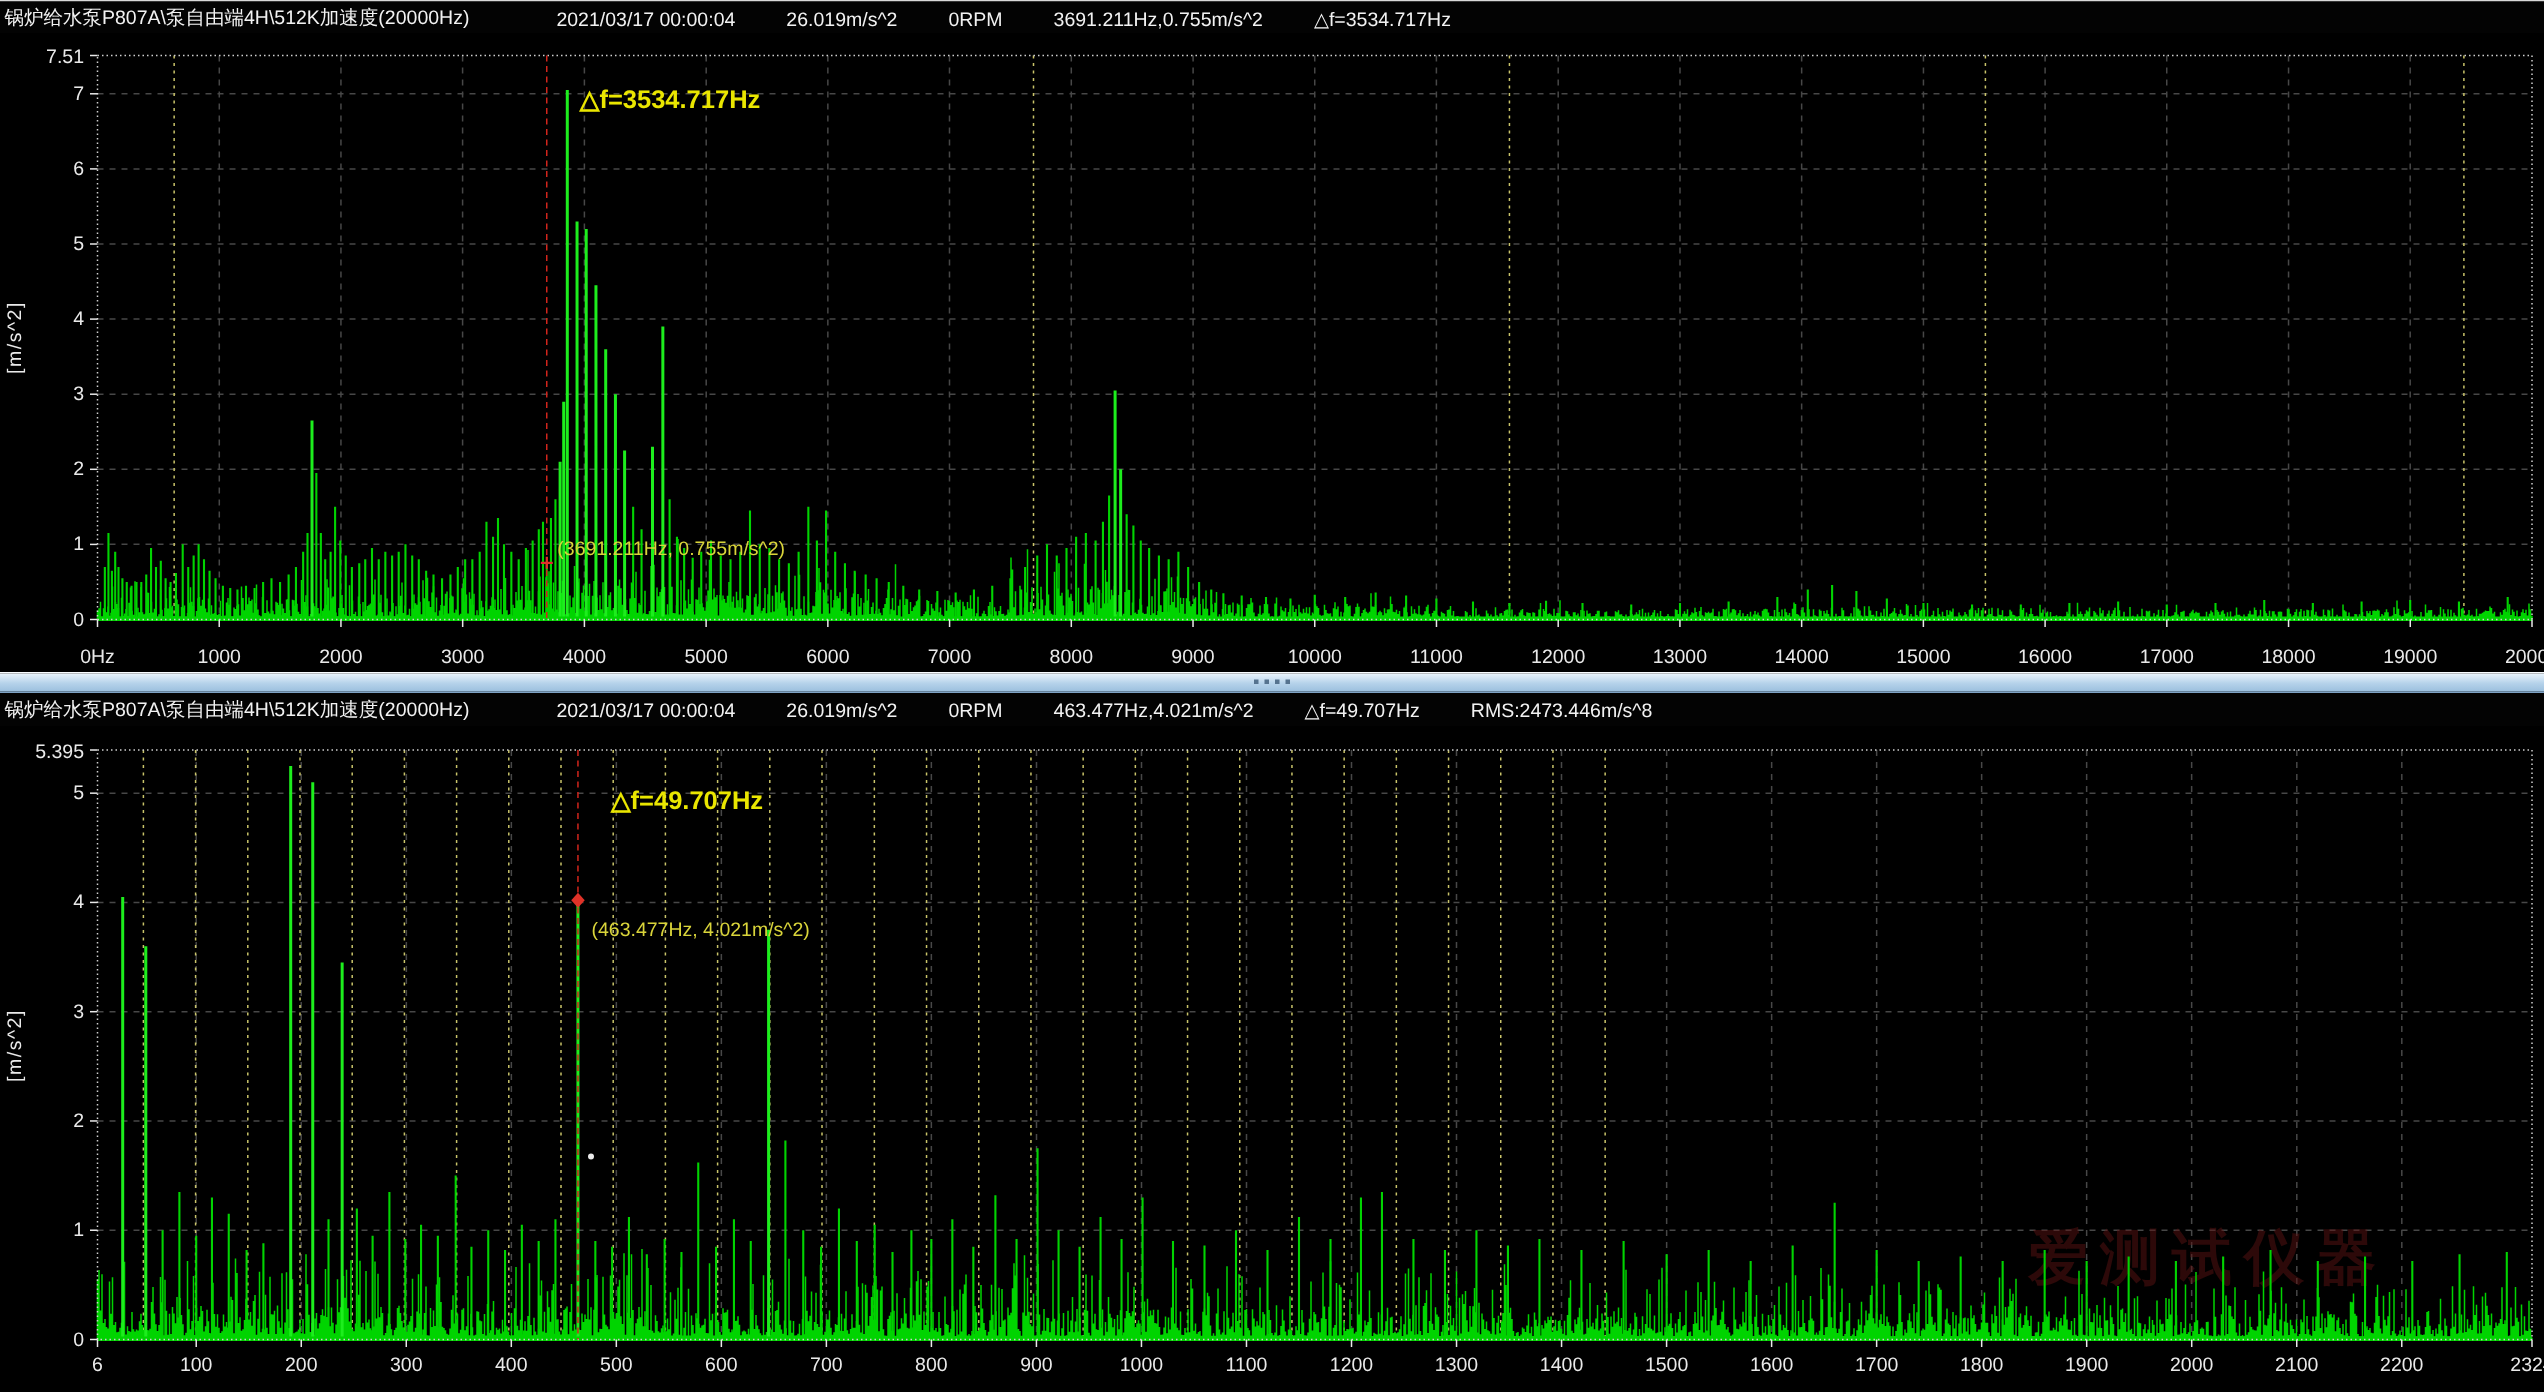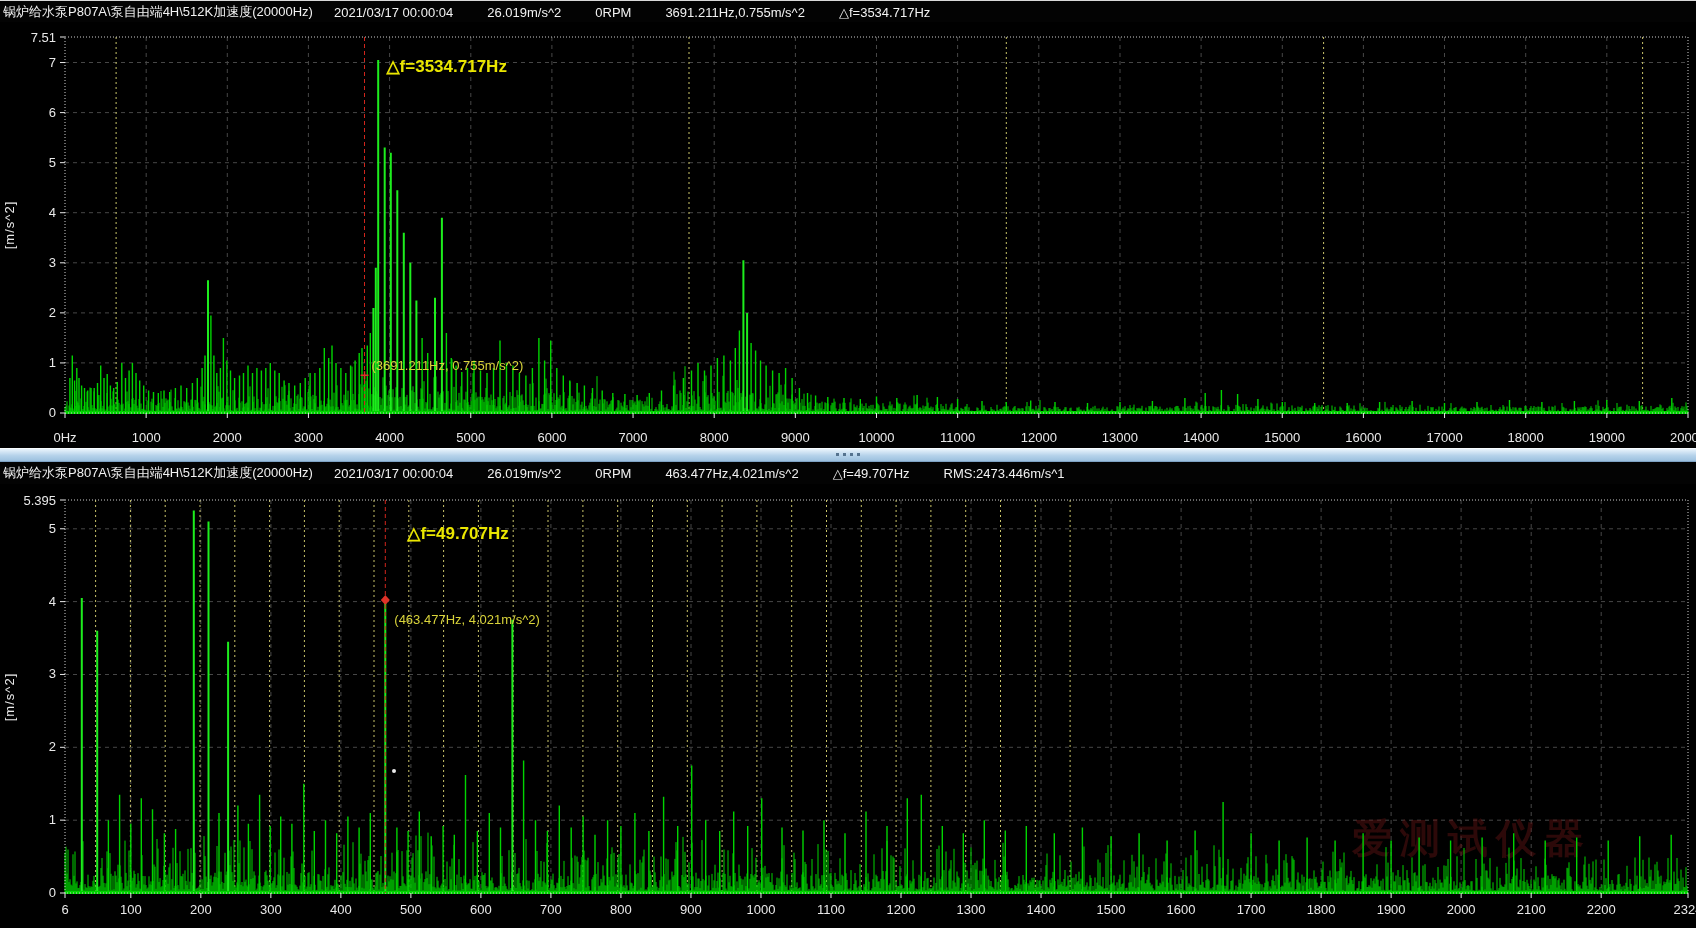--- a/index.html
+++ b/index.html
@@ -2,21 +2,21 @@
 <html><head>
 <meta charset="utf-8">
 <style>
   html,body{margin:0;padding:0;background:#000;}
   #window{position:relative;width:1696px;height:928px;overflow:hidden;background:#000;
           font-family:"Liberation Sans",sans-serif;}
   .topline{position:absolute;top:0;left:0;right:0;height:1px;background:#d9d9d9;}
   .hdrbar{position:absolute;left:0;right:0;height:22px;background:#030303;display:flex;
           align-items:center;padding-left:3px;color:#f2f2f2;font-size:13px;overflow:hidden;}
   .hseg{margin-right:34px;white-space:nowrap;}
-  .hseg.title{margin-right:21px;text-align:center;}
+  .hseg.title{margin-right:58px;text-align:center;}
   .plotwrap{position:absolute;left:0;width:1696px;}
   .plotwrap svg{display:block;background:#000;}
   .splitter{position:absolute;left:0;right:0;top:448px;height:14px;box-sizing:border-box;
             background:linear-gradient(#eaf4fc,#b5d2ea 55%,#9cc0de);
             border-top:1px solid #f8fcff;border-bottom:1px solid #7fa3c5;}
   .grip{position:absolute;left:50%;top:4px;transform:translateX(-50%);display:flex;}
   .grip i{width:3px;height:3px;background:#55738f;margin:0 2px;display:block;}
   svg text{font-family:"Liberation Sans",sans-serif;}
   text.tick{font-size:13px;}
   text.ylab{font-size:13px;}
@@ -126,21 +126,21 @@
       </div>
   </div>
 
   <div class="hdrbar" style="top:462px">
     <span class="hseg title">锅炉给水泵P807A\泵自由端4H\512K加速度(20000Hz)</span>
     <span class="hseg">2021/03/17 00:00:04</span>
     <span class="hseg">26.019m/s^2</span>
     <span class="hseg">0RPM</span>
     <span class="hseg">463.477Hz,4.021m/s^2</span>
     <span class="hseg">△f=49.707Hz</span>
-    <span class="hseg">RMS:2473.446m/s^1</span>
+    <span class="hseg">RMS:2473.446m/s^8</span>
   </div>
 
   <div class="plotwrap" style="top:484px;height:444px">
     <svg id="svg2" width="1696" height="444">
         <path d="M130.8 16V409M200.8 16V409M270.9 16V409M340.9 16V409M410.9 16V409M480.9 16V409M550.9 16V409M620.9 16V409M691.0 16V409M761.0 16V409M831.0 16V409M901.0 16V409M971.0 16V409M1041.0 16V409M1111.1 16V409M1181.1 16V409M1251.1 16V409M1321.1 16V409M1391.1 16V409M1461.1 16V409M1531.2 16V409M1601.2 16V409M65 336.2H1688M65 263.3H1688M65 190.5H1688M65 117.6H1688M65 44.8H1688" stroke="#474747" stroke-width="1" stroke-dasharray="4,4" fill="none"></path>
         <path d="M95.6 16V409M130.4 16V409M165.2 16V409M200.0 16V409M234.8 16V409M269.6 16V409M304.4 16V409M339.2 16V409M374.0 16V409M408.8 16V409M443.6 16V409M478.4 16V409M513.2 16V409M548.0 16V409M582.9 16V409M617.7 16V409M652.5 16V409M687.3 16V409M722.1 16V409M756.9 16V409M791.7 16V409M826.5 16V409M861.3 16V409M896.1 16V409M930.9 16V409M965.7 16V409M1000.5 16V409M1035.3 16V409M1070.1 16V409" stroke="#c9c46a" stroke-width="1" stroke-dasharray="2,3" fill="none"></path>
         <text x="1352" y="368" fill="#5a1313" class="wm">爱测试仪器</text>
         <path d="M65 409V368.7M66 409V362.7M67 409V389.6M68 409V365.5M69 409V398.0M70 409V395.3M71 409V400.6M72 409V401.6M73 409V370.3M74 409V391.8M75 409V367.5M76 409V399.4M77 409V397.4M78 409V404.1M79 409V403.9M80 409V401.1M81 409V397.9M82 409V405.7M83 409V357.2M84 409V405.6M85 409V400.1M86 409V403.3M87 409V403.9M88 409V390.7M89 409V402.1M90 409V403.6M91 409V402.3M92 409V403.0M93 409V396.8M94 409V391.9M95 409V399.4M96 409V402.6M97 409V397.4M98 409V402.7M99 409V402.9M100 409V401.8M101 409V384.0M102 409V374.0M103 409V391.7M104 409V398.9M105 409V403.3M106 409V399.3M107 409V367.4M108 409V384.1M109 409V406.2M110 409V369.1M111 409V389.8M112 409V405.8M113 409V391.8M114 409V405.3M115 409V387.3M116 409V391.6M117 409V398.2M118 409V380.7M119 409V394.4M120 409V381.4M121 409V392.7M122 409V398.9M123 409V406.2M124 409V404.5M125 409V356.6M126 409V388.9M127 409V402.2M128 409V396.6M129 409V366.6M130 409V406.0M131 409V387.9M132 409V396.7M133 409V393.8M134 409V386.7M135 409V390.0M136 409V403.6M137 409V400.2M138 409V389.2M139 409V396.9M140 409V404.6M141 409V405.3M142 409V371.1M143 409V392.0M144 409V400.5M145 409V392.1M146 409V401.1M147 409V404.7M148 409V403.5M149 409V392.3M150 409V400.4M151 409V397.4M152 409V401.0M153 409V397.0M154 409V380.5M155 409V382.7M156 409V404.8M157 409V355.0M158 409V364.6M159 409V398.0M160 409V394.1M161 409V403.2M162 409V402.1M163 409V396.0M164 409V381.9M165 409V388.2M166 409V395.6M167 409V390.7M168 409V399.8M169 409V383.3M170 409V379.4M171 409V405.8M172 409V395.1M173 409V363.8M174 409V404.1M175 409V401.8M176 409V402.3M177 409V379.1M178 409V401.1M179 409V405.3M180 409V367.2M181 409V392.1M182 409V392.4M183 409V389.8M184 409V405.3M185 409V386.4M186 409V396.9M187 409V401.1M188 409V364.9M189 409V405.1M190 409V397.6M191 409V364.2M192 409V388.9M193 409V401.4M194 409V405.5M195 409V368.8M196 409V404.9M197 409V404.2M198 409V403.7M199 409V402.4M200 409V395.6M201 409V404.8M202 409V395.4M203 409V405.1M204 409V352.1M205 409V372.1M206 409V392.5M207 409V404.0M208 409V398.0M209 409V405.9M210 409V395.0M211 409V391.4M212 409V401.6M213 409V398.2M214 409V392.7M215 409V388.8M216 409V393.1M217 409V362.0M218 409V394.0M219 409V387.5M220 409V400.2M221 409V387.7M222 409V397.9M223 409V404.8M224 409V399.0M225 409V368.8M226 409V390.8M227 409V387.5M228 409V399.0M229 409V366.6M230 409V381.1M231 409V362.5M232 409V388.1M233 409V397.0M234 409V356.1M235 409V401.8M236 409V403.5M237 409V398.4M238 409V400.4M239 409V379.1M240 409V356.5M241 409V400.9M242 409V398.0M243 409V402.3M244 409V363.4M245 409V397.7M246 409V395.6M247 409V401.5M248 409V402.9M249 409V400.3M250 409V357.0M251 409V395.0M252 409V365.2M253 409V394.2M254 409V387.4M255 409V391.4M256 409V406.1M257 409V404.6M258 409V399.6M259 409V391.6M260 409V398.6M261 409V402.1M262 409V406.2M263 409V402.6M264 409V401.2M265 409V388.0M266 409V386.5M267 409V391.3M268 409V396.7M269 409V401.0M270 409V402.7M271 409V403.9M272 409V399.1M273 409V397.0M274 409V393.3M275 409V368.5M276 409V403.9M277 409V401.2M278 409V390.4M279 409V365.5M280 409V391.6M281 409V405.8M282 409V402.4M283 409V391.4M284 409V373.7M285 409V406.1M286 409V406.3M287 409V388.0M288 409V400.7M289 409V389.7M290 409V400.0M291 409V372.4M292 409V400.9M293 409V367.5M294 409V384.0M295 409V400.5M296 409V401.3M297 409V402.8M298 409V405.2M299 409V405.8M300 409V401.6M301 409V389.1M302 409V379.5M303 409V398.4M304 409V395.6M305 409V391.9M306 409V404.8M307 409V402.5M308 409V389.1M309 409V388.2M310 409V402.8M311 409V400.2M312 409V366.6M313 409V406.1M314 409V391.9M315 409V400.8M316 409V406.3M317 409V405.8M318 409V390.1M319 409V390.5M320 409V396.4M321 409V396.9M322 409V405.4M323 409V392.0M324 409V406.3M325 409V385.3M326 409V404.6M327 409V402.8M328 409V390.3M329 409V383.4M330 409V405.8M331 409V401.2M332 409V402.5M333 409V401.7M334 409V405.0M335 409V395.8M336 409V403.6M337 409V399.4M338 409V400.1M339 409V403.6M340 409V406.4M341 409V391.4M342 409V406.2M343 409V388.1M344 409V360.7M345 409V399.8M346 409V402.9M347 409V395.8M348 409V405.7M349 409V403.0M350 409V396.8M351 409V403.2M352 409V393.3M353 409V358.2M354 409V399.4M355 409V406.2M356 409V394.5M357 409V403.6M358 409V405.9M359 409V401.9M360 409V379.6M361 409V369.7M362 409V403.7M363 409V390.5M364 409V404.5M365 409V376.8M366 409V387.5M367 409V397.2M368 409V376.1M369 409V372.0M370 409V405.1M371 409V395.7M372 409V395.5M373 409V403.7M374 409V405.6M375 409V402.4M376 409V389.3M377 409V388.4M378 409V387.0M379 409V405.5M380 409V390.6M381 409V372.0M382 409V403.1M383 409V398.9M384 409V402.4M385 409V406.4M386 409V402.4M387 409V402.7M388 409V391.6M389 409V397.4M390 409V392.3M391 409V395.3M392 409V368.7M393 409V395.7M394 409V387.5M395 409V406.1M396 409V389.2M397 409V367.7M398 409V366.0M399 409V404.2M400 409V401.9M401 409V402.0M402 409V367.1M403 409V392.3M404 409V399.2M405 409V400.4M406 409V402.2M407 409V366.3M408 409V395.2M409 409V390.6M410 409V395.1M411 409V391.4M412 409V373.6M413 409V369.1M414 409V393.5M415 409V398.7M416 409V351.5M417 409V405.8M418 409V366.2M419 409V391.2M420 409V394.6M421 409V352.1M422 409V389.4M423 409V406.1M424 409V398.1M425 409V395.1M426 409V387.4M427 409V394.1M428 409V348.6M429 409V400.2M430 409V390.2M431 409V400.1M432 409V361.4M433 409V402.6M434 409V372.6M435 409V403.2M436 409V404.5M437 409V392.8M438 409V396.7M439 409V403.5M440 409V404.4M441 409V401.5M442 409V399.6M443 409V404.2M444 409V403.5M445 409V395.0M446 409V402.2M447 409V377.5M448 409V406.4M449 409V405.0M450 409V382.5M451 409V395.2M452 409V374.5M453 409V405.9M454 409V360.8M455 409V406.4M456 409V401.1M457 409V390.6M458 409V406.3M459 409V375.1M460 409V406.3M461 409V393.0M462 409V399.3M463 409V405.0M464 409V391.5M465 409V394.9M466 409V398.5M467 409V401.1M468 409V399.7M469 409V399.2M470 409V395.2M471 409V404.6M472 409V404.9M473 409V358.1M474 409V396.1M475 409V391.9M476 409V406.3M477 409V391.1M478 409V396.0M479 409V397.4M480 409V404.0M481 409V405.9M482 409V388.2M483 409V391.2M484 409V390.9M485 409V389.1M486 409V401.9M487 409V404.2M488 409V402.4M489 409V403.6M490 409V396.6M491 409V396.5M492 409V393.5M493 409V399.2M494 409V406.2M495 409V403.6M496 409V403.0M497 409V403.7M498 409V405.5M499 409V401.8M500 409V405.7M501 409V389.2M502 409V372.0M503 409V402.0M504 409V392.7M505 409V399.6M506 409V402.2M507 409V404.8M508 409V406.1M509 409V366.2M510 409V405.9M511 409V404.0M512 409V387.8M513 409V406.3M514 409V402.3M515 409V369.0M516 409V404.0M517 409V390.0M518 409V389.3M519 409V383.9M520 409V399.1M521 409V402.4M522 409V405.1M523 409V396.3M524 409V401.5M525 409V406.1M526 409V355.1M527 409V396.3M528 409V404.5M529 409V396.7M530 409V406.3M531 409V406.2M532 409V405.2M533 409V398.5M534 409V406.2M535 409V395.3M536 409V405.5M537 409V367.0M538 409V389.8M539 409V396.8M540 409V393.2M541 409V377.0M542 409V402.8M543 409V397.3M544 409V377.8M545 409V398.6M546 409V400.6M547 409V359.1M548 409V390.1M549 409V405.9M550 409V403.9M551 409V395.6M552 409V395.7M553 409V389.6M554 409V401.2M555 409V405.8M556 409V404.1M557 409V398.7M558 409V399.3M559 409V394.2M560 409V403.1M561 409V391.9M562 409V403.3M563 409V395.0M564 409V376.9M565 409V402.9M566 409V405.1M567 409V402.0M568 409V392.2M569 409V401.1M570 409V401.1M571 409V396.6M572 409V373.8M573 409V399.1M574 409V404.3M575 409V371.5M576 409V405.3M577 409V372.5M578 409V377.8M579 409V399.8M580 409V393.4M581 409V380.7M582 409V373.0M583 409V395.9M584 409V366.6M585 409V375.7M586 409V403.5M587 409V376.4M588 409V373.7M589 409V402.1M590 409V406.4M591 409V406.5M592 409V395.3M593 409V393.2M594 409V390.8M595 409V403.1M596 409V389.9M597 409V406.5M598 409V378.1M599 409V402.2M600 409V401.6M601 409V394.9M602 409V398.4M603 409V381.3M604 409V391.6M605 409V401.2M606 409V401.7M607 409V374.5M608 409V401.0M609 409V392.9M610 409V396.4M611 409V370.2M612 409V363.3M613 409V392.5M614 409V368.8M615 409V402.6M616 409V390.3M617 409V399.3M618 409V373.6M619 409V370.0M620 409V403.8M621 409V401.4M622 409V390.7M623 409V402.8M624 409V401.3M625 409V403.8M626 409V390.6M627 409V401.4M628 409V406.5M629 409V406.1M630 409V380.4M631 409V398.6M632 409V399.3M633 409V404.3M634 409V401.8M635 409V386.7M636 409V390.2M637 409V406.6M638 409V389.2M639 409V405.7M640 409V375.7M641 409V403.7M642 409V378.5M643 409V372.4M644 409V365.6M645 409V406.4M646 409V405.3M647 409V406.4M648 409V403.3M649 409V405.3M650 409V386.6M651 409V390.9M652 409V403.4M653 409V401.3M654 409V372.6M655 409V388.3M656 409V398.0M657 409V402.7M658 409V406.3M659 409V403.9M660 409V396.1M661 409V372.5M662 409V392.5M663 409V402.5M664 409V390.1M665 409V406.3M666 409V374.5M667 409V400.6M668 409V375.3M669 409V396.4M670 409V395.6M671 409V406.5M672 409V387.6M673 409V392.8M674 409V391.2M675 409V374.9M676 409V358.1M677 409V366.4M678 409V402.1M679 409V402.0M680 409V403.4M681 409V406.5M682 409V391.0M683 409V352.9M684 409V393.1M685 409V367.8M686 409V390.5M687 409V398.8M688 409V400.2M689 409V378.3M690 409V406.3M691 409V406.1M692 409V358.7M693 409V392.4M694 409V405.6M695 409V403.1M696 409V388.7M697 409V403.1M698 409V394.5M699 409V394.6M700 409V404.2M701 409V397.0M702 409V356.1M703 409V395.1M704 409V406.2M705 409V396.3M706 409V391.6M707 409V406.5M708 409V401.5M709 409V391.3M710 409V406.5M711 409V406.1M712 409V389.9M713 409V403.8M714 409V396.3M715 409V380.7M716 409V404.2M717 409V397.0M718 409V388.6M719 409V403.6M720 409V394.4M721 409V406.2M722 409V406.3M723 409V389.1M724 409V365.6M725 409V389.9M726 409V404.5M727 409V406.4M728 409V366.3M729 409V398.3M730 409V391.8M731 409V402.2M732 409V402.7M733 409V369.3M734 409V401.2M735 409V389.0M736 409V406.3M737 409V397.4M738 409V403.9M739 409V380.6M740 409V391.9M741 409V394.5M742 409V400.8M743 409V395.4M744 409V406.3M745 409V392.6M746 409V402.1M747 409V389.5M748 409V406.1M749 409V404.4M750 409V394.8M751 409V390.0M752 409V364.1M753 409V391.4M754 409V393.5M755 409V390.1M756 409V373.8M757 409V401.0M758 409V398.4M759 409V396.2M760 409V398.4M761 409V405.8M762 409V390.9M763 409V383.6M764 409V403.8M765 409V381.9M766 409V393.5M767 409V389.6M768 409V392.8M769 409V389.1M770 409V398.0M771 409V398.4M772 409V389.1M773 409V400.7M774 409V405.9M775 409V405.7M776 409V401.0M777 409V393.6M778 409V404.9M779 409V394.3M780 409V402.4M781 409V387.6M782 409V374.3M783 409V398.4M784 409V361.2M785 409V401.2M786 409V402.8M787 409V390.4M788 409V405.8M789 409V406.0M790 409V401.4M791 409V404.4M792 409V388.9M793 409V404.2M794 409V368.6M795 409V375.0M796 409V403.1M797 409V398.4M798 409V405.1M799 409V404.0M800 409V403.4M801 409V406.5M802 409V390.5M803 409V388.3M804 409V392.9M805 409V377.9M806 409V380.1M807 409V399.6M808 409V406.5M809 409V404.9M810 409V406.5M811 409V391.7M812 409V375.0M813 409V402.3M814 409V405.6M815 409V404.3M816 409V390.1M817 409V405.9M818 409V360.1M819 409V394.5M820 409V401.9M821 409V400.3M822 409V391.2M823 409V404.1M824 409V391.0M825 409V396.7M826 409V365.5M827 409V401.5M828 409V366.9M829 409V406.5M830 409V389.4M831 409V388.6M832 409V401.3M833 409V402.9M834 409V406.3M835 409V388.9M836 409V395.0M837 409V400.3M838 409V396.8M839 409V399.7M840 409V374.3M841 409V401.2M842 409V390.7M843 409V392.2M844 409V406.3M845 409V405.4M846 409V389.3M847 409V396.0M848 409V404.7M849 409V406.1M850 409V404.4M851 409V386.1M852 409V406.5M853 409V406.0M854 409V400.0M855 409V389.0M856 409V396.3M857 409V403.6M858 409V406.3M859 409V402.3M860 409V380.1M861 409V402.8M862 409V406.4M863 409V406.1M864 409V400.2M865 409V402.8M866 409V393.1M867 409V405.4M868 409V389.4M869 409V397.7M870 409V406.2M871 409V406.4M872 409V404.3M873 409V395.2M874 409V370.3M875 409V403.0M876 409V390.7M877 409V392.2M878 409V397.7M879 409V397.3M880 409V404.2M881 409V394.9M882 409V364.3M883 409V387.0M884 409V395.3M885 409V406.4M886 409V387.2M887 409V356.9M888 409V406.5M889 409V401.2M890 409V399.4M891 409V371.3M892 409V406.4M893 409V372.5M894 409V374.2M895 409V406.1M896 409V396.9M897 409V403.3M898 409V402.0M899 409V402.2M900 409V382.1M901 409V401.7M902 409V401.2M903 409V405.0M904 409V403.9M905 409V364.4M906 409V392.4M907 409V390.4M908 409V406.5M909 409V403.8M910 409V396.4M911 409V399.5M912 409V397.4M913 409V376.3M914 409V394.7M915 409V406.7M916 409V404.5M917 409V405.2M918 409V405.6M919 409V390.8M920 409V405.2M921 409V392.3M922 409V406.2M923 409V403.2M924 409V396.9M925 409V387.9M926 409V406.1M927 409V394.4M928 409V393.9M929 409V404.7M930 409V403.8M931 409V404.8M932 409V404.1M933 409V402.2M934 409V393.5M935 409V406.7M936 409V398.9M937 409V365.0M938 409V405.7M939 409V361.6M940 409V395.2M941 409V403.5M942 409V392.5M943 409V405.9M944 409V386.1M945 409V405.5M946 409V367.5M947 409V403.4M948 409V406.0M949 409V386.6M950 409V384.7M951 409V376.2M952 409V404.6M953 409V396.6M954 409V364.8M955 409V398.5M956 409V402.6M957 409V387.5M958 409V392.4M959 409V393.8M960 409V406.7M961 409V403.9M962 409V399.4M963 409V406.4M964 409V397.4M965 409V378.7M966 409V406.0M967 409V386.5M968 409V399.5M969 409V394.6M970 409V403.2M971 409V363.6M972 409V406.4M973 409V381.1M974 409V405.0M975 409V378.8M976 409V385.4M977 409V376.6M978 409V396.1M979 409V403.8M980 409V386.7M981 409V400.5M982 409V386.8M983 409V374.6M984 409V390.8M985 409V404.3M986 409V384.5M987 409V405.5M988 409V391.6M989 409V395.6M990 409V402.0M991 409V397.0M992 409V402.8M993 409V403.5M994 409V405.1M995 409V375.9M996 409V394.6M997 409V405.7M998 409V397.8M999 409V393.2M1000 409V404.8M1001 409V397.0M1002 409V391.3M1003 409V358.8M1004 409V372.6M1005 409V406.4M1006 409V391.2M1007 409V387.8M1008 409V395.4M1009 409V403.3M1010 409V406.6M1011 409V404.5M1012 409V404.0M1013 409V406.7M1014 409V405.6M1015 409V401.0M1016 409V401.9M1017 409V404.0M1018 409V399.6M1019 409V392.1M1020 409V404.8M1021 409V400.5M1022 409V406.6M1023 409V391.0M1024 409V395.8M1025 409V400.2M1026 409V398.1M1027 409V406.4M1028 409V399.4M1029 409V401.6M1030 409V396.3M1031 409V398.2M1032 409V393.8M1033 409V396.0M1034 409V393.6M1035 409V403.8M1036 409V400.2M1037 409V395.9M1038 409V403.2M1039 409V396.6M1040 409V396.2M1041 409V401.9M1042 409V405.2M1043 409V396.5M1044 409V406.2M1045 409V392.7M1046 409V381.1M1047 409V369.5M1048 409V403.2M1049 409V404.6M1050 409V395.7M1051 409V398.9M1052 409V394.1M1053 409V387.9M1054 409V402.5M1055 409V397.1M1056 409V405.7M1057 409V405.1M1058 409V395.4M1059 409V401.1M1060 409V371.3M1061 409V400.3M1062 409V397.8M1063 409V402.1M1064 409V395.0M1065 409V386.0M1066 409V403.0M1067 409V401.6M1068 409V391.7M1069 409V396.5M1070 409V406.6M1071 409V377.6M1072 409V394.0M1073 409V405.1M1074 409V393.6M1075 409V400.5M1076 409V390.2M1077 409V398.4M1078 409V397.1M1079 409V387.7M1080 409V400.1M1081 409V394.7M1082 409V405.1M1083 409V402.7M1084 409V362.5M1085 409V403.1M1086 409V401.3M1087 409V398.4M1088 409V405.8M1089 409V402.4M1090 409V391.2M1091 409V393.9M1092 409V406.7M1093 409V402.0M1094 409V406.4M1095 409V393.5M1096 409V404.9M1097 409V398.6M1098 409V375.5M1099 409V401.2M1100 409V378.6M1101 409V401.8M1102 409V403.0M1103 409V393.0M1104 409V404.8M1105 409V404.3M1106 409V369.0M1107 409V403.8M1108 409V361.1M1109 409V406.3M1110 409V400.8M1111 409V403.8M1112 409V399.9M1113 409V398.5M1114 409V391.5M1115 409V401.4M1116 409V406.7M1117 409V398.3M1118 409V404.3M1119 409V395.3M1120 409V390.7M1121 409V402.9M1122 409V400.1M1123 409V399.3M1124 409V376.3M1125 409V406.6M1126 409V404.1M1127 409V403.7M1128 409V406.7M1129 409V398.6M1130 409V390.7M1131 409V398.2M1132 409V370.8M1133 409V402.7M1134 409V377.3M1135 409V393.6M1136 409V404.3M1137 409V382.7M1138 409V403.0M1139 409V403.5M1140 409V406.3M1141 409V396.4M1142 409V393.0M1143 409V370.5M1144 409V388.0M1145 409V399.5M1146 409V399.3M1147 409V395.8M1148 409V390.5M1149 409V383.0M1150 409V398.7M1151 409V402.3M1152 409V400.6M1153 409V404.3M1154 409V406.5M1155 409V405.7M1156 409V374.3M1157 409V395.6M1158 409V401.8M1159 409V402.2M1160 409V398.8M1161 409V400.4M1162 409V390.5M1163 409V397.6M1164 409V377.4M1165 409V403.2M1166 409V369.5M1167 409V393.3M1168 409V398.7M1169 409V406.7M1170 409V393.8M1171 409V379.3M1172 409V400.7M1173 409V405.9M1174 409V406.5M1175 409V391.9M1176 409V404.5M1177 409V400.2M1178 409V405.9M1179 409V392.6M1180 409V399.7M1181 409V405.1M1182 409V395.4M1183 409V386.0M1184 409V405.9M1185 409V406.6M1186 409V373.6M1187 409V392.3M1188 409V402.8M1189 409V399.4M1190 409V401.2M1191 409V371.2M1192 409V402.6M1193 409V406.7M1194 409V402.9M1195 409V405.3M1196 409V404.4M1197 409V366.2M1198 409V406.3M1199 409V390.0M1200 409V400.9M1201 409V400.7M1202 409V382.6M1203 409V398.0M1204 409V403.4M1205 409V404.1M1206 409V396.2M1207 409V380.0M1208 409V395.0M1209 409V396.5M1210 409V405.8M1211 409V404.3M1212 409V405.9M1213 409V403.2M1214 409V361.3M1215 409V382.1M1216 409V406.0M1217 409V400.8M1218 409V400.6M1219 409V365.7M1220 409V373.1M1221 409V394.2M1222 409V401.4M1223 409V383.9M1224 409V401.7M1225 409V404.6M1226 409V401.8M1227 409V390.6M1228 409V375.0M1229 409V406.7M1230 409V405.3M1231 409V397.0M1232 409V396.3M1233 409V384.6M1234 409V406.6M1235 409V405.7M1236 409V401.5M1237 409V406.7M1238 409V402.9M1239 409V395.5M1240 409V399.1M1241 409V383.9M1242 409V404.7M1243 409V399.7M1244 409V389.7M1245 409V396.2M1246 409V391.6M1247 409V379.4M1248 409V373.2M1249 409V394.8M1250 409V398.3M1251 409V390.8M1252 409V401.0M1253 409V395.8M1254 409V392.2M1255 409V398.6M1256 409V372.3M1257 409V400.0M1258 409V393.6M1259 409V397.5M1260 409V399.8M1261 409V406.8M1262 409V400.3M1263 409V406.6M1264 409V403.3M1265 409V398.8M1266 409V370.8M1267 409V379.4M1268 409V397.4M1269 409V406.4M1270 409V402.3M1271 409V404.5M1272 409V396.1M1273 409V391.5M1274 409V397.0M1275 409V401.3M1276 409V385.4M1277 409V404.8M1278 409V390.8M1279 409V396.0M1280 409V406.6M1281 409V403.0M1282 409V401.6M1283 409V402.5M1284 409V376.3M1285 409V398.6M1286 409V370.2M1287 409V378.8M1288 409V393.8M1289 409V399.2M1290 409V397.6M1291 409V403.3M1292 409V372.1M1293 409V374.4M1294 409V375.9M1295 409V406.6M1296 409V405.0M1297 409V395.7M1298 409V388.4M1299 409V398.3M1300 409V399.4M1301 409V406.7M1302 409V390.6M1303 409V401.6M1304 409V392.8M1305 409V406.8M1306 409V398.3M1307 409V394.4M1308 409V405.0M1309 409V394.9M1310 409V394.3M1311 409V403.7M1312 409V394.8M1313 409V405.7M1314 409V386.4M1315 409V394.9M1316 409V392.9M1317 409V398.6M1318 409V403.8M1319 409V402.3M1320 409V402.3M1321 409V397.7M1322 409V385.7M1323 409V377.6M1324 409V397.9M1325 409V397.9M1326 409V404.1M1327 409V406.7M1328 409V392.1M1329 409V398.1M1330 409V386.5M1331 409V393.4M1332 409V404.5M1333 409V367.7M1334 409V406.9M1335 409V395.7M1336 409V399.2M1337 409V387.4M1338 409V394.4M1339 409V387.0M1340 409V375.1M1341 409V383.4M1342 409V378.5M1343 409V405.9M1344 409V368.5M1345 409V406.9M1346 409V394.1M1347 409V391.6M1348 409V401.1M1349 409V399.3M1350 409V392.8M1351 409V386.9M1352 409V396.1M1353 409V400.0M1354 409V393.2M1355 409V406.6M1356 409V406.7M1357 409V404.4M1358 409V404.1M1359 409V397.1M1360 409V406.9M1361 409V405.1M1362 409V397.4M1363 409V397.2M1364 409V392.3M1365 409V393.7M1366 409V390.3M1367 409V403.0M1368 409V403.0M1369 409V401.2M1370 409V402.5M1371 409V394.2M1372 409V403.7M1373 409V396.8M1374 409V394.6M1375 409V399.6M1376 409V392.4M1377 409V380.3M1378 409V395.7M1379 409V402.3M1380 409V402.5M1381 409V396.7M1382 409V406.1M1383 409V394.7M1384 409V405.8M1385 409V406.7M1386 409V363.1M1387 409V392.5M1388 409V378.6M1389 409V405.8M1390 409V406.1M1391 409V405.7M1392 409V406.8M1393 409V388.3M1394 409V397.4M1395 409V397.5M1396 409V391.5M1397 409V406.3M1398 409V386.0M1399 409V401.2M1400 409V392.9M1401 409V401.3M1402 409V406.8M1403 409V381.1M1404 409V396.4M1405 409V396.2M1406 409V405.9M1407 409V386.1M1408 409V394.1M1409 409V398.6M1410 409V406.3M1411 409V406.8M1412 409V373.4M1413 409V402.2M1414 409V389.1M1415 409V388.3M1416 409V397.4M1417 409V391.5M1418 409V403.9M1419 409V403.6M1420 409V402.7M1421 409V401.8M1422 409V405.3M1423 409V381.5M1424 409V406.8M1425 409V380.2M1426 409V397.9M1427 409V398.2M1428 409V406.8M1429 409V402.2M1430 409V398.8M1431 409V404.9M1432 409V402.3M1433 409V393.7M1434 409V404.6M1435 409V396.0M1436 409V399.2M1437 409V406.5M1438 409V383.0M1439 409V404.6M1440 409V395.6M1441 409V398.8M1442 409V398.5M1443 409V403.5M1444 409V381.4M1445 409V395.3M1446 409V381.8M1447 409V392.4M1448 409V375.0M1449 409V406.9M1450 409V399.7M1451 409V392.9M1452 409V405.9M1453 409V405.7M1454 409V397.3M1455 409V404.8M1456 409V401.4M1457 409V372.3M1458 409V405.4M1459 409V404.1M1460 409V398.4M1461 409V406.5M1462 409V403.4M1463 409V397.5M1464 409V364.0M1465 409V396.1M1466 409V405.4M1467 409V401.9M1468 409V401.0M1469 409V401.9M1470 409V405.8M1471 409V397.3M1472 409V397.2M1473 409V406.4M1474 409V406.4M1475 409V406.9M1476 409V375.0M1477 409V393.9M1478 409V406.9M1479 409V405.7M1480 409V406.3M1481 409V392.1M1482 409V402.7M1483 409V406.3M1484 409V379.6M1485 409V405.4M1486 409V386.4M1487 409V386.6M1488 409V393.7M1489 409V395.3M1490 409V374.1M1491 409V404.4M1492 409V406.5M1493 409V398.3M1494 409V406.7M1495 409V406.0M1496 409V406.8M1497 409V382.7M1498 409V405.9M1499 409V404.1M1500 409V393.9M1501 409V400.7M1502 409V402.4M1503 409V402.8M1504 409V403.0M1505 409V400.4M1506 409V378.9M1507 409V389.8M1508 409V405.8M1509 409V363.6M1510 409V399.1M1511 409V399.6M1512 409V395.0M1513 409V392.7M1514 409V376.5M1515 409V406.7M1516 409V391.5M1517 409V384.5M1518 409V402.6M1519 409V403.5M1520 409V395.7M1521 409V374.1M1522 409V406.4M1523 409V397.0M1524 409V385.0M1525 409V397.9M1526 409V406.0M1527 409V395.8M1528 409V399.5M1529 409V402.0M1530 409V404.9M1531 409V395.7M1532 409V406.8M1533 409V405.4M1534 409V395.6M1535 409V397.5M1536 409V382.3M1537 409V405.3M1538 409V393.3M1539 409V402.1M1540 409V405.7M1541 409V406.5M1542 409V393.7M1543 409V403.4M1544 409V393.6M1545 409V374.7M1546 409V380.8M1547 409V401.3M1548 409V391.6M1549 409V404.8M1550 409V394.9M1551 409V400.9M1552 409V390.2M1553 409V392.4M1554 409V392.0M1555 409V394.4M1556 409V392.3M1557 409V403.5M1558 409V396.2M1559 409V394.3M1560 409V401.4M1561 409V405.3M1562 409V398.7M1563 409V406.2M1564 409V395.7M1565 409V404.8M1566 409V406.6M1567 409V383.8M1568 409V384.2M1569 409V378.3M1570 409V391.9M1571 409V393.1M1572 409V405.3M1573 409V406.9M1574 409V406.8M1575 409V397.3M1576 409V406.9M1577 409V401.5M1578 409V400.1M1579 409V402.6M1580 409V401.3M1581 409V404.5M1582 409V404.8M1583 409V397.8M1584 409V380.6M1585 409V372.5M1586 409V393.4M1587 409V401.7M1588 409V405.0M1589 409V379.8M1590 409V395.9M1591 409V399.6M1592 409V393.5M1593 409V377.4M1594 409V406.2M1595 409V403.4M1596 409V375.5M1597 409V405.0M1598 409V406.6M1599 409V405.7M1600 409V403.0M1601 409V406.0M1602 409V400.5M1603 409V406.8M1604 409V375.5M1605 409V401.0M1606 409V394.2M1607 409V405.0M1608 409V404.0M1609 409V402.9M1610 409V400.1M1611 409V406.8M1612 409V396.0M1613 409V399.8M1614 409V405.6M1615 409V406.0M1616 409V405.7M1617 409V400.7M1618 409V390.6M1619 409V390.0M1620 409V399.9M1621 409V405.3M1622 409V402.6M1623 409V406.8M1624 409V401.6M1625 409V405.1M1626 409V398.8M1627 409V381.8M1628 409V402.9M1629 409V406.5M1630 409V395.0M1631 409V399.9M1632 409V406.9M1633 409V406.9M1634 409V401.6M1635 409V373.5M1636 409V400.5M1637 409V391.7M1638 409V405.1M1639 409V404.7M1640 409V402.9M1641 409V392.4M1642 409V404.5M1643 409V375.8M1644 409V404.0M1645 409V395.5M1646 409V401.7M1647 409V399.1M1648 409V402.7M1649 409V373.5M1650 409V392.6M1651 409V385.8M1652 409V405.0M1653 409V396.6M1654 409V404.8M1655 409V380.4M1656 409V400.0M1657 409V377.8M1658 409V386.5M1659 409V392.7M1660 409V399.5M1661 409V391.7M1662 409V406.3M1663 409V401.3M1664 409V397.6M1665 409V399.9M1666 409V398.1M1667 409V395.3M1668 409V374.1M1669 409V398.6M1670 409V396.1M1671 409V398.6M1672 409V406.8M1673 409V406.3M1674 409V387.6M1675 409V400.1M1676 409V399.8M1677 409V374.0M1678 409V394.5M1679 409V397.1M1680 409V406.9M1681 409V385.6M1682 409V405.9M1683 409V393.5M1684 409V403.0M1685 409V403.3M1686 409V383.2M1687 409V401.9M1688 409V407.8" stroke="#00d400" stroke-width="1" fill="none"></path>
         <path d="M108.4 409V336.2M119.6 409V310.7M130.8 409V339.8M141.3 409V314.3M152.5 409V325.2M164.4 409V349.3M175.6 409V344.9M219.0 409V328.9M237.9 409V321.6M248.4 409V339.8M259.6 409V310.7M270.2 409V342.0M280.7 409V332.5M291.9 409V339.8M303.8 409V299.7M314.3 409V347.1M325.5 409V336.2M336.7 409V349.3M347.9 409V332.5M359.1 409V343.4M370.3 409V328.9M396.9 409V343.4M408.1 409V347.1M419.3 409V327.4M431.2 409V352.2M443.1 409V342.0M454.3 409V350.7M465.5 409V291.0M477.4 409V347.1M489.3 409V328.9M500.5 409V343.4M523.6 409V276.4M535.5 409V336.2M547.4 409V347.1M559.3 409V321.6M571.2 409V343.4M583.1 409V332.5M595.0 409V350.7M607.6 409V336.2M620.9 409V342.0M634.9 409V328.9M648.9 409V347.1M663.6 409V312.8M677.7 409V342.0M691.7 409V281.5M705.7 409V336.2M719.7 409V347.1M733.7 409V327.4M747.7 409V342.0M761.7 409V314.3M782.0 409V343.4M803.0 409V346.4M824.0 409V336.2M845.0 409V349.3M866.0 409V327.4M887.0 409V342.0M907.3 409V314.3M921.3 409V310.7M942.3 409V342.0M963.3 409V349.3M984.3 409V336.2M1005.3 409V346.4M1026.3 409V342.0M1054.3 409V349.3M1082.4 409V343.4M1111.1 409V352.2M1139.1 409V349.3M1167.1 409V356.6M1195.1 409V346.4M1223.1 409V317.9M1251.1 409V349.3M1279.1 409V356.6M1307.1 409V353.6M1335.1 409V356.6M1363.1 409V349.3M1391.1 409V356.6M1419.1 409V353.6M1450.6 409V356.6M1482.1 409V353.6M1513.7 409V349.3M1545.2 409V356.6M1576.7 409V353.6M1608.2 409V356.6M1639.7 409V352.2M1671.2 409V350.7" stroke="#00d400" stroke-width="1.4" fill="none"></path>
         <path d="M81.8 409V114.0M97.2 409V146.8M193.8 409V26.6M208.5 409V37.5M228.1 409V157.7M385.3 409V116.1M512.4 409V135.8" stroke="#1dee1d" stroke-width="2" fill="none"></path>

